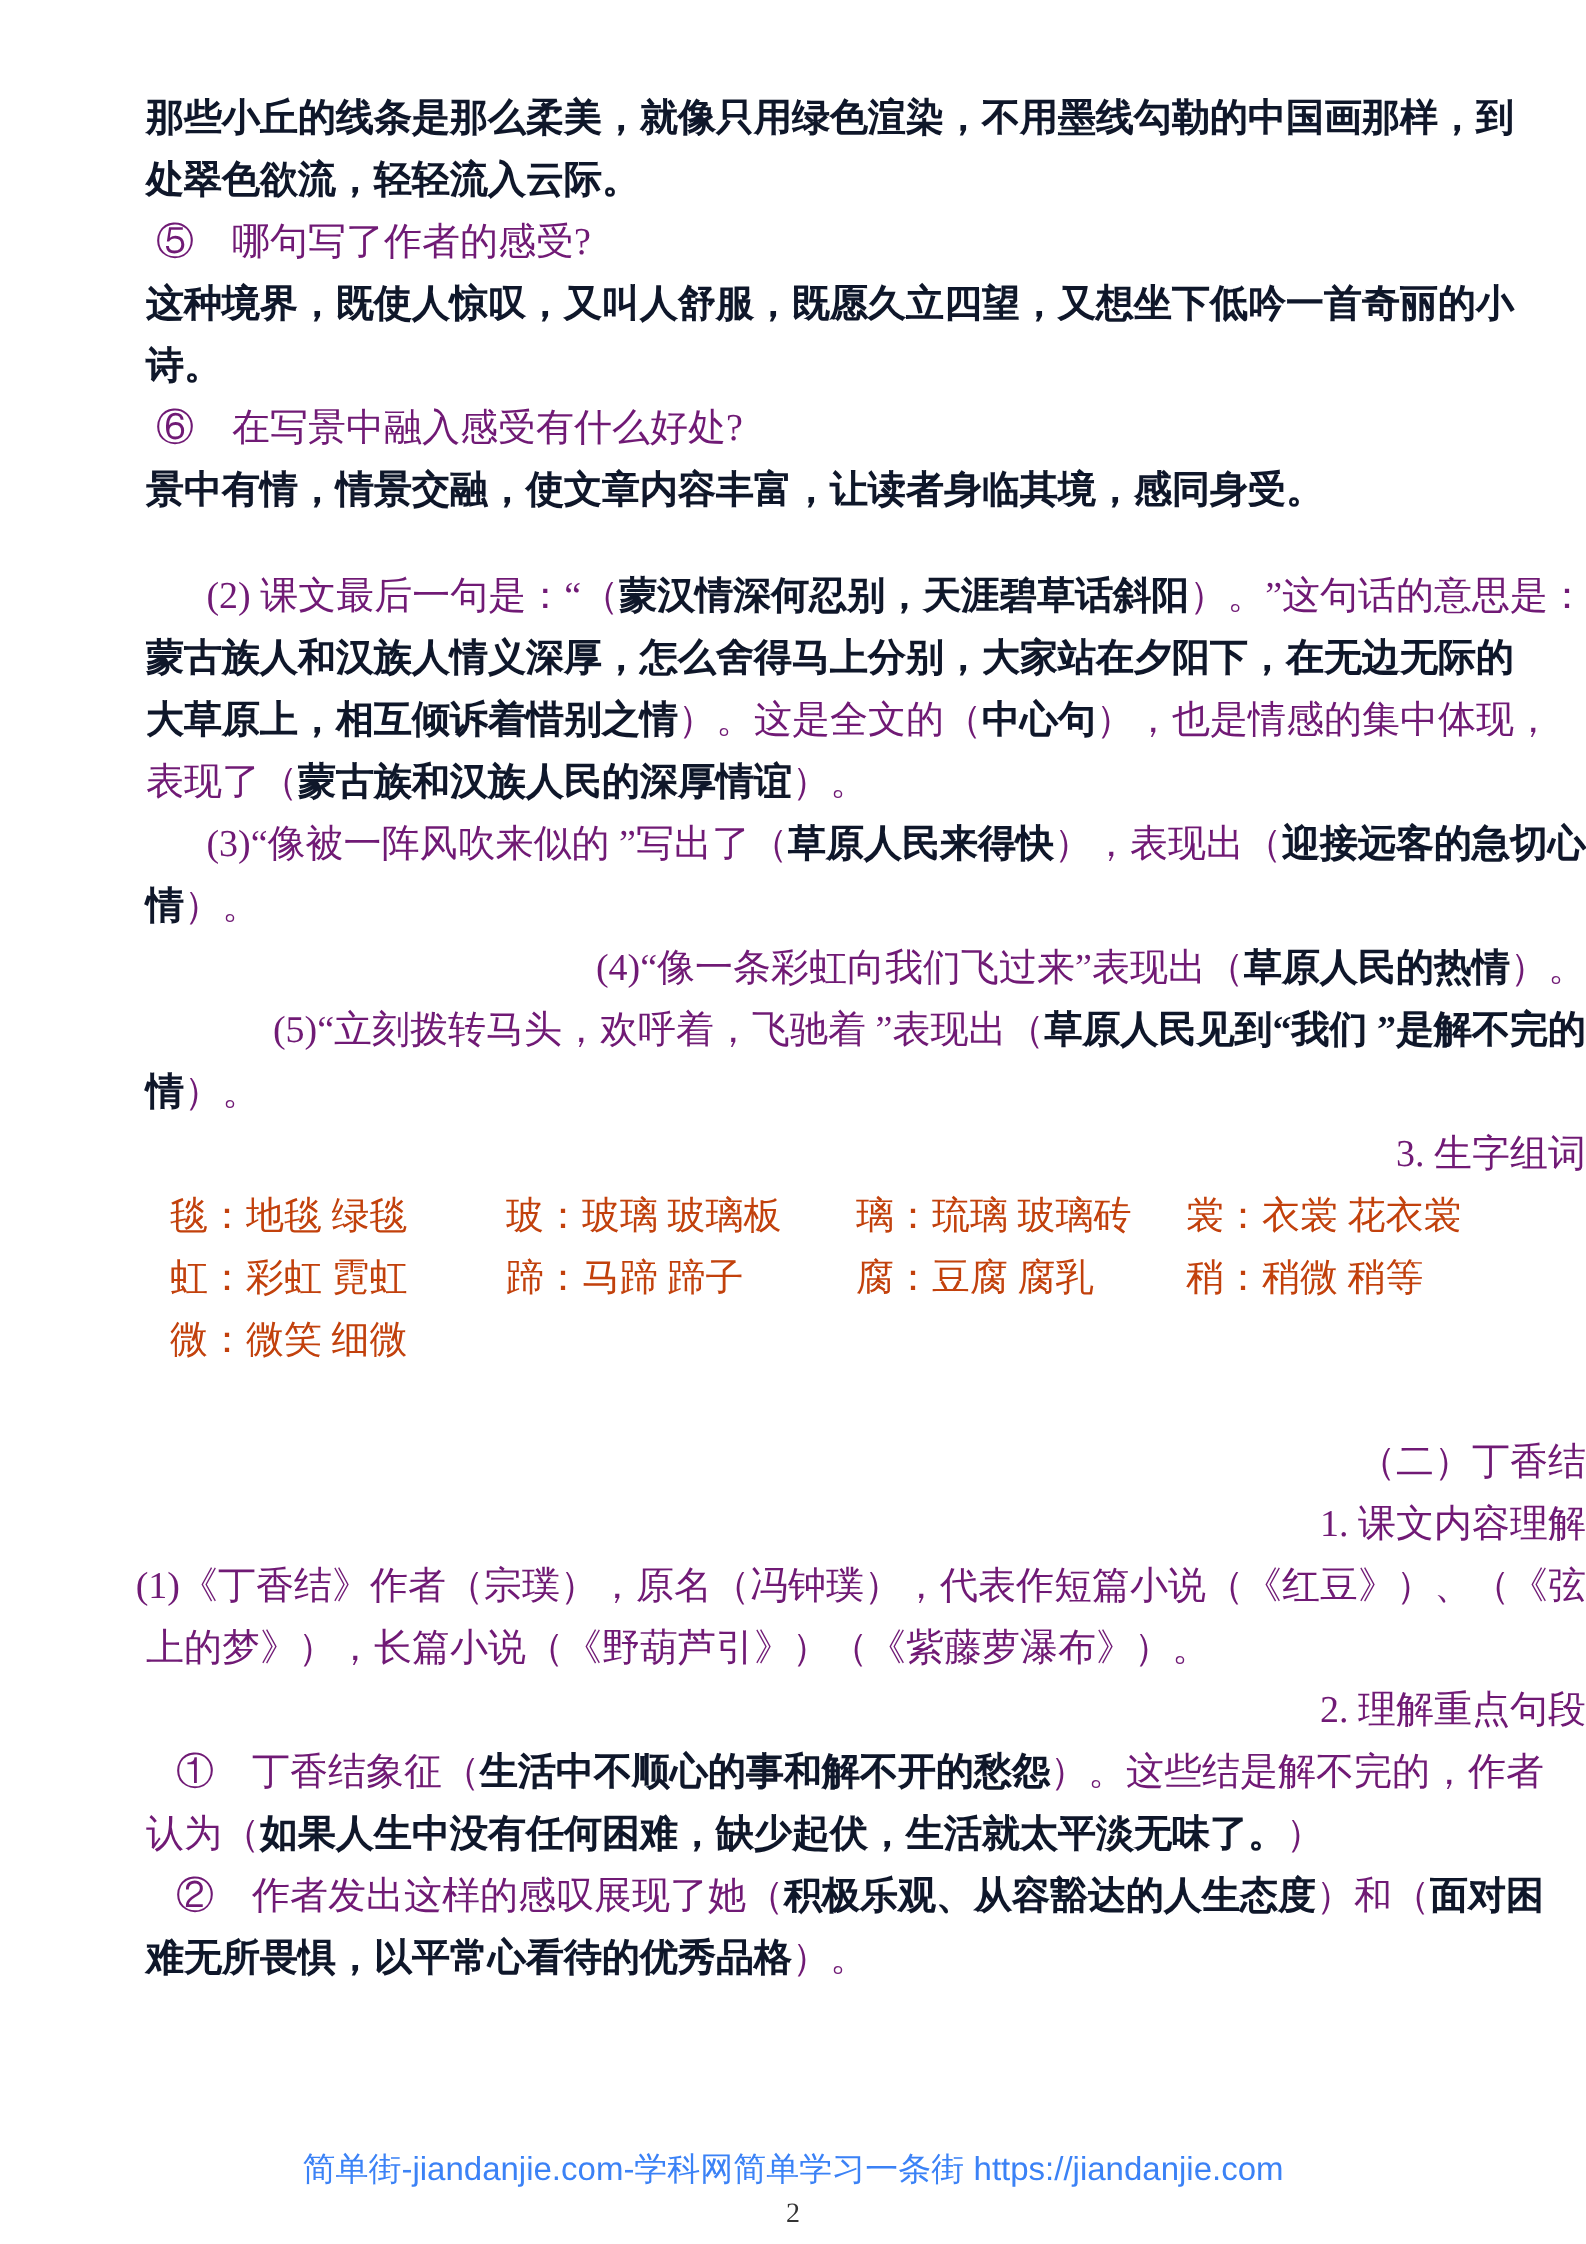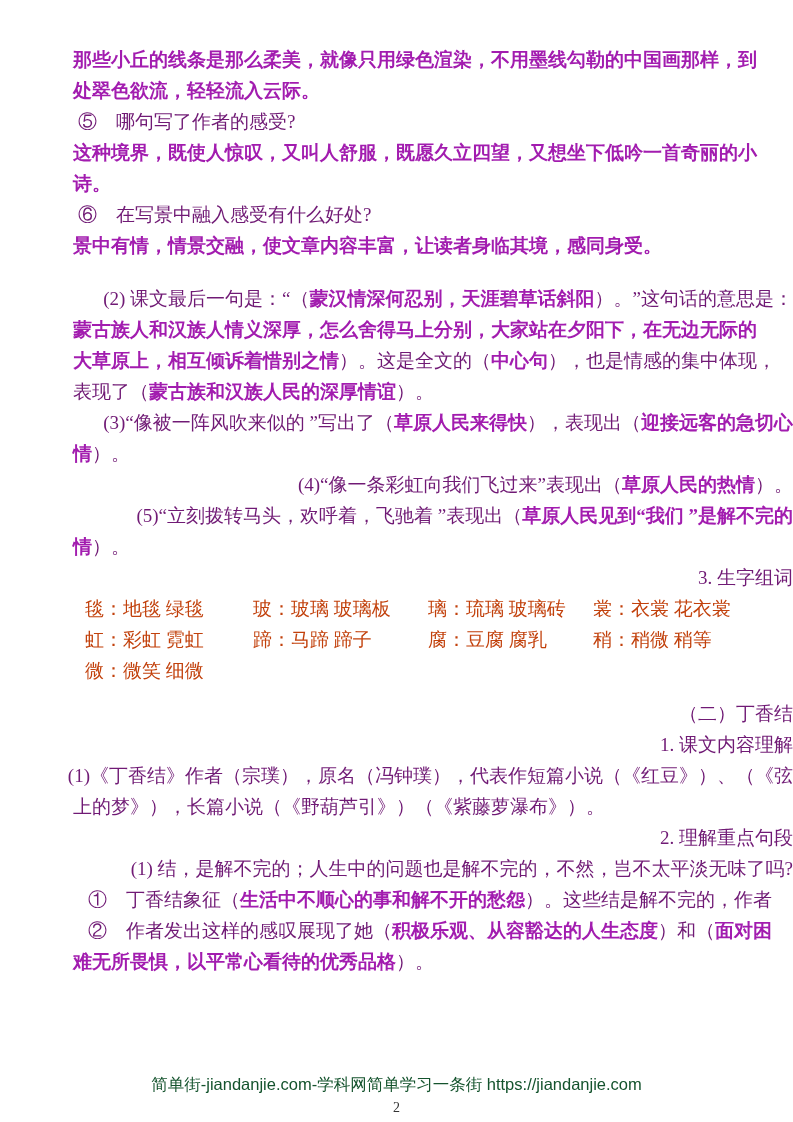--- a/index.html
+++ b/index.html
@@ -4,36 +4,36 @@
 <style>
   html,body{margin:0;padding:0;}
   body{
     width:793px;height:1122px;background:#ffffff;
     font-family:"Liberation Serif","DejaVu Serif",serif;
     color:#262626;position:relative;overflow:hidden;
   }
   #doc-root{padding-top:44px;}
   .section{display:block;}
   .section:nth-child(2){margin-top:22px;}
-  .section:nth-child(3){margin-top:12px;}
+  .section:nth-child(3){margin-top:30px;}
   .line{font-size:19px;line-height:31px;white-space:nowrap;}
   .indent-item{padding-left:47px;text-align:right;}
   .indent-answer{padding-left:73px;}
   .indent-qnum{padding-left:78px;}
   .indent-sub{padding-left:88px;}
   .indent-chars{padding-left:85px;}
   .run.black{color:#701a75;font-weight:400;}
-  .run.red{color:#a21caf;font-weight:700;}
+  .run.red{color:#0f172a;font-weight:700;}
   .cell{display:inline-block;color:#c2410c;}
   .cell.c1{width:168px;}
   .cell.c2{width:175px;}
   .cell.c3{width:165px;}
   .footer{
     position:absolute;left:0;right:0;bottom:26px;text-align:center;
-    color:#14532d;font-size:16.5px;
+    color:#3b82f6;font-size:16.5px;
     font-family:"Liberation Sans","DejaVu Sans",sans-serif;
   }
   .pagenum{
     position:absolute;left:0;right:0;bottom:6px;text-align:center;
     color:#333333;font-size:14px;
     font-family:"Liberation Serif","DejaVu Serif",serif;
   }
 </style>
 </head>
 <body>
@@ -63,22 +63,22 @@
         <div class="line indent-chars"><span class="cell c1">毯：地毯 绿毯</span><span class="cell c2">玻：玻璃 玻璃板</span><span class="cell c3">璃：琉璃 玻璃砖</span><span class="cell c4">裳：衣裳 花衣裳</span></div>
         <div class="line indent-chars"><span class="cell c1">虹：彩虹 霓虹</span><span class="cell c2">蹄：马蹄 蹄子</span><span class="cell c3">腐：豆腐 腐乳</span><span class="cell c4">稍：稍微 稍等</span></div>
         <div class="line indent-chars"><span class="cell c1">微：微笑 细微</span></div>
       </div>
       <div class="section">
         <div class="line indent-item"><span class="run black">（二）丁香结</span></div>
         <div class="line indent-item"><span class="run black">1. 课文内容理解</span></div>
         <div class="line indent-item"><span class="run black">(1)《丁香结》作者（宗璞），原名（冯钟璞），代表作短篇小说（《红豆》）、（《弦</span></div>
         <div class="line indent-answer"><span class="run black">上的梦》），长篇小说（《野葫芦引》）（《紫藤萝瀑布》）。</span></div>
         <div class="line indent-item"><span class="run black">2. 理解重点句段</span></div>
-        <div class="line indent-item"><span class="run black">(1) 结，是解不完的；人生中的问题也是解不完的，不然，岂不太平淡无味了吗?</span></div>
         <div class="line indent-sub"><span class="run black">①　丁香结象征（</span><span class="run red">生活中不顺心的事和解不开的愁怨</span><span class="run black">）。这些结是解不完的，作者</span></div>
+        <div class="line indent-answer"><span class="run black">认为（</span><span class="run red">如果人生中没有任何困难，缺少起伏，生活就太平淡无味了。</span><span class="run black">）</span></div>
         <div class="line indent-sub"><span class="run black">②　作者发出这样的感叹展现了她（</span><span class="run red">积极乐观、从容豁达的人生态度</span><span class="run black">）和（</span><span class="run red">面对困</span></div>
         <div class="line indent-answer"><span class="run red">难无所畏惧，以平常心看待的优秀品格</span><span class="run black">）。</span></div>
       </div>
     </div>
 
   <div class="footer">简单街-jiandanjie.com-学科网简单学习一条街 https://jiandanjie.com</div>
 
   <div class="pagenum">2</div>
 </div>
 

